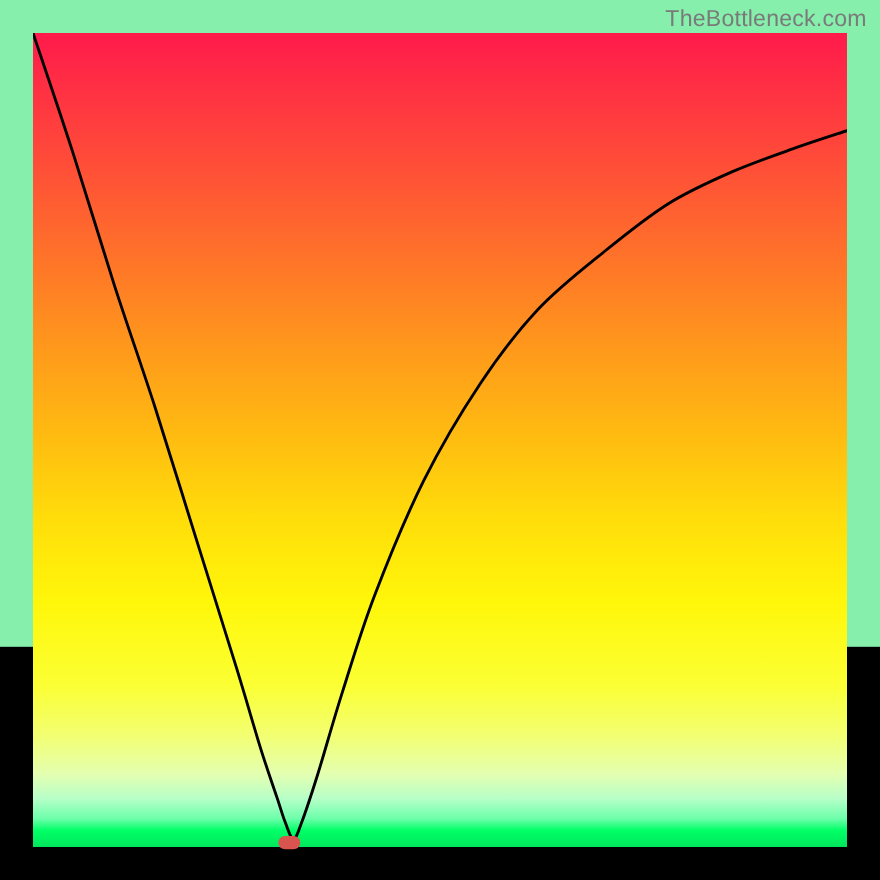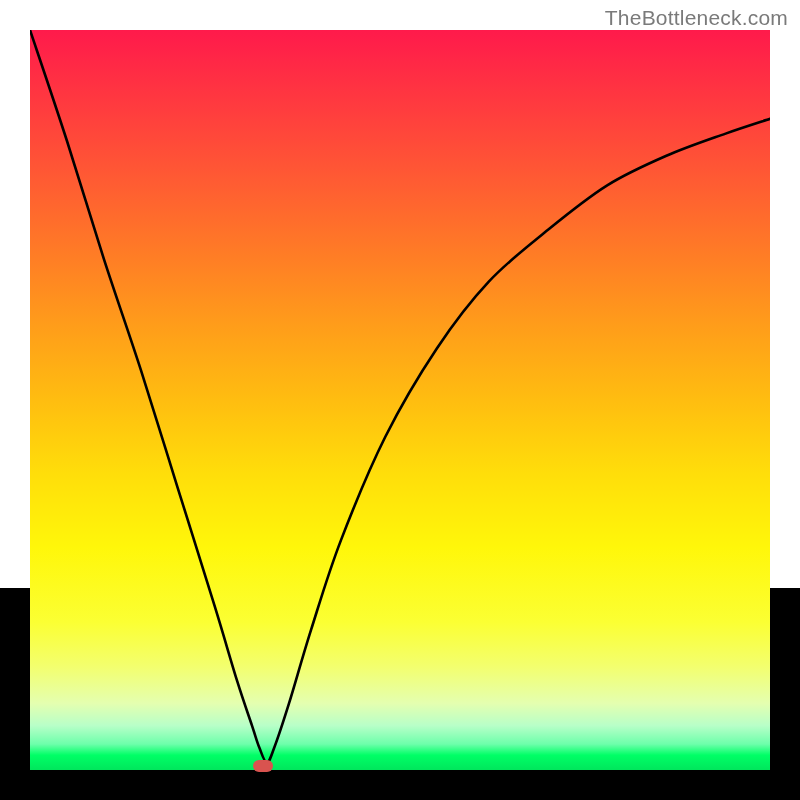--- a/index.html
+++ b/index.html
@@ -8,21 +8,21 @@
     width: 800px;
     height: 800px;
     overflow: hidden;
     background: #000;
     font-family: Arial, Helvetica, sans-serif;
   }
   .frame {
     position: relative;
     width: 800px;
     height: 588px;
-    background: #ffffff;
+    background: #86efac;
   }
   .plot-area {
     position: absolute;
     left: 30px;
     top: 30px;
     width: 740px;
     height: 740px;
     background: linear-gradient(to bottom,
       #ff1a4b 0%,
       #ff3a3f 10%,

